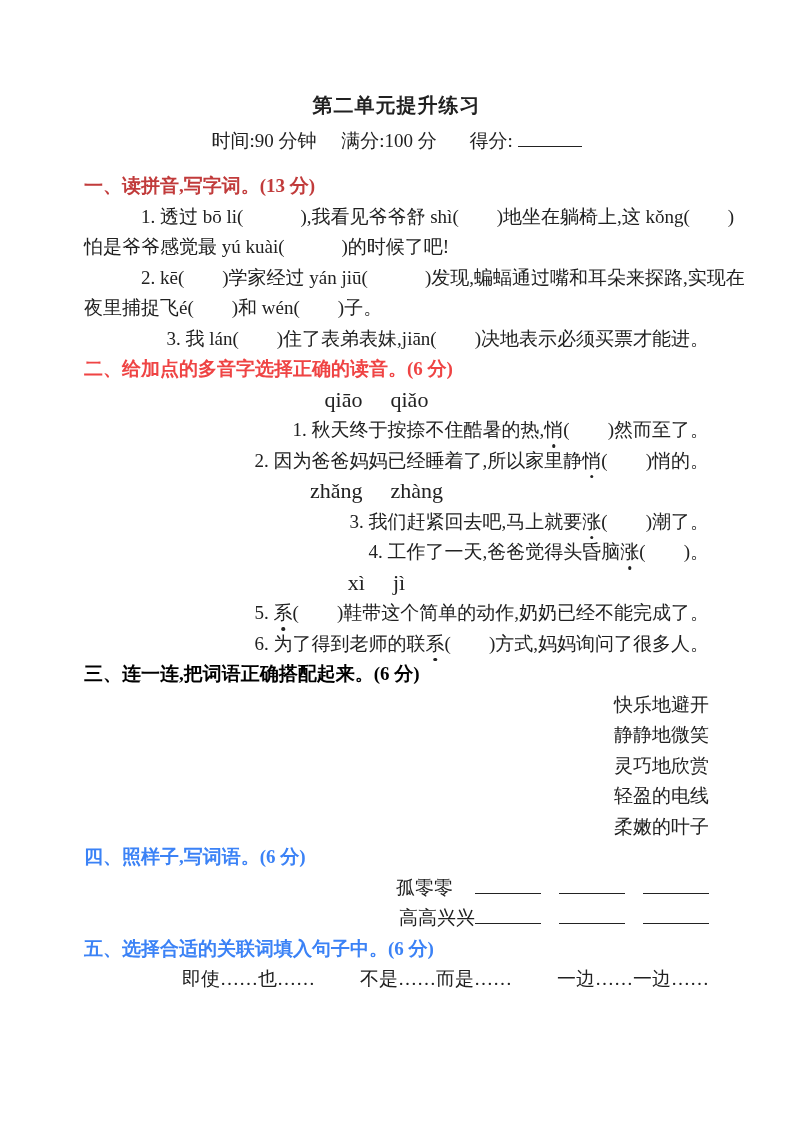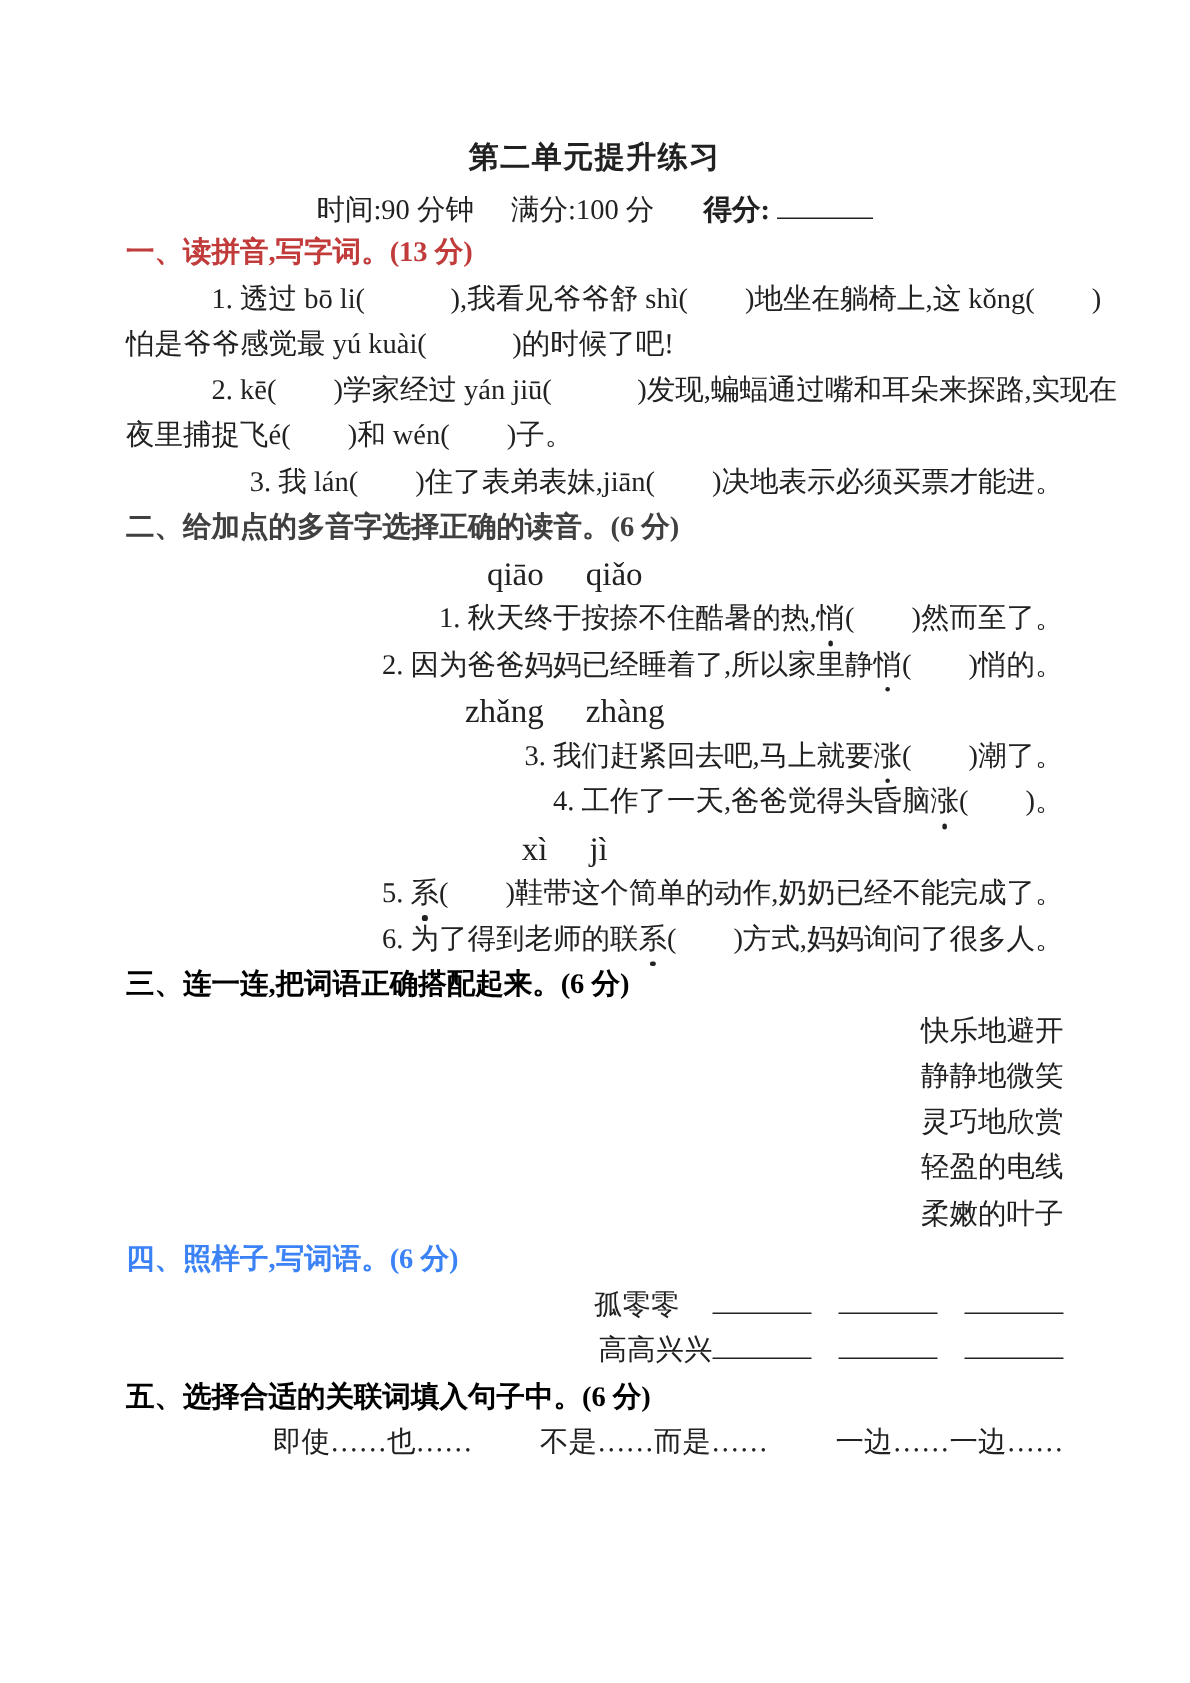--- a/index.html
+++ b/index.html
@@ -21,30 +21,30 @@
     letter-spacing:1px;
   }
   .info {
     margin-top:10px;
     text-align:center;
     font-size:19px;
     line-height:26px;
     white-space:nowrap;
   }
   .info .g1 { margin-left:20px; }
-  .info .g2 { margin-left:28px;font-weight:bold; }
+  .info .g2 { margin-left:28px; }
   .blank {
     display:inline-block;
     border-bottom:1.5px solid #222;
     height:17px;
     vertical-align:baseline;
   }
   .score-blank { width:64px; }
   .content {
-    margin-top:0;
+    margin-top:17px;
     padding:0 84px 0 84px;
     font-size:19px;
   }
   .row {
     height:30.5px;
     line-height:30.5px;
     white-space:nowrap;
   }
   .indent { padding-left:57px;text-align:right; }
   .heading { font-weight:600; }
@@ -86,21 +86,21 @@
 
   <div class="content">
 
     <div class="row heading sec-heading" style="color: rgb(193, 59, 59);">一、读拼音,写字词。(13 分)</div>
     <div class="row indent">1. 透过 bō li(　　　),我看见爷爷舒 shì(　　)地坐在躺椅上,这 kǒng(　　)</div>
     <div class="row">怕是爷爷感觉最 yú kuài(　　　)的时候了吧!</div>
     <div class="row indent">2. kē(　　)学家经过 yán jiū(　　　)发现,蝙蝠通过嘴和耳朵来探路,实现在</div>
     <div class="row">夜里捕捉飞é(　　)和 wén(　　)子。</div>
     <div class="row indent">3. 我 lán(　　)住了表弟表妹,jiān(　　)决地表示必须买票才能进。</div>
 
-    <div class="row heading sec-heading" style="color: #404040;">二、给加点的多音字选择正确的读音。(6 分)</div>
+    <div class="row heading sec-heading" style="color: #ef4444;">二、给加点的多音字选择正确的读音。(6 分)</div>
 
     <div class="row pinyin">
       <span>qiāo</span><span class="py-gap">qiǎo</span>
     </div>
     <div class="row indent"><span>1. 秋天终于按捺不住酷暑的热,</span><span class="dotchar">悄</span><span>(　　)然而至了。</span></div>
     <div class="row indent"><span>2. 因为爸爸妈妈已经睡着了,所以家里静</span><span class="dotchar">悄</span><span>(　　)悄的。</span></div>
 
     <div class="row pinyin">
       <span>zhǎng</span><span class="py-gap">zhàng</span>
     </div>
@@ -121,19 +121,19 @@
     <div class="row indent"><span class="mleft">柔嫩的</span><span>叶子</span></div>
 
     <div class="row heading sec-heading" style="color: #3b82f6;">四、照样子,写词语。(6 分)</div>
     <div class="row indent">
       <span>孤零零</span><span class="blank wblank first"></span><span class="blank wblank"></span><span class="blank wblank"></span>
     </div>
     <div class="row indent">
       <span>高高兴兴</span><span class="blank wblank nogap"></span><span class="blank wblank"></span><span class="blank wblank"></span>
     </div>
 
-    <div class="row heading sec-heading" style="color: #000000;">五、选择合适的关联词填入句子中。(6 分)</div>
+    <div class="row heading sec-heading" style="color: #3b82f6;">五、选择合适的关联词填入句子中。(6 分)</div>
     <div class="row indent">
       <span>即使……也……</span><span class="opt-gap">不是……而是……</span><span class="opt-gap">一边……一边……</span>
     </div>
 
   </div>
 </div>
 
 </body></html>

